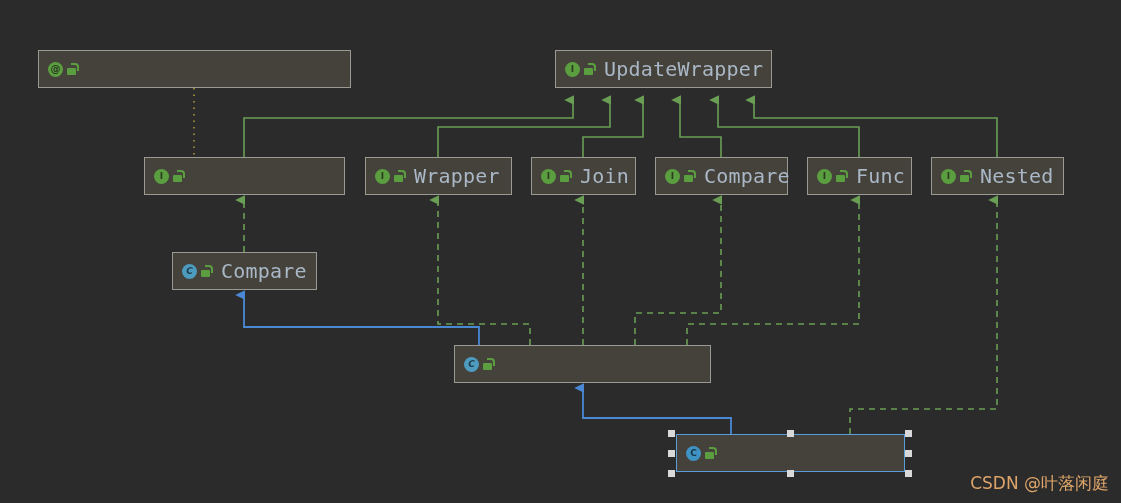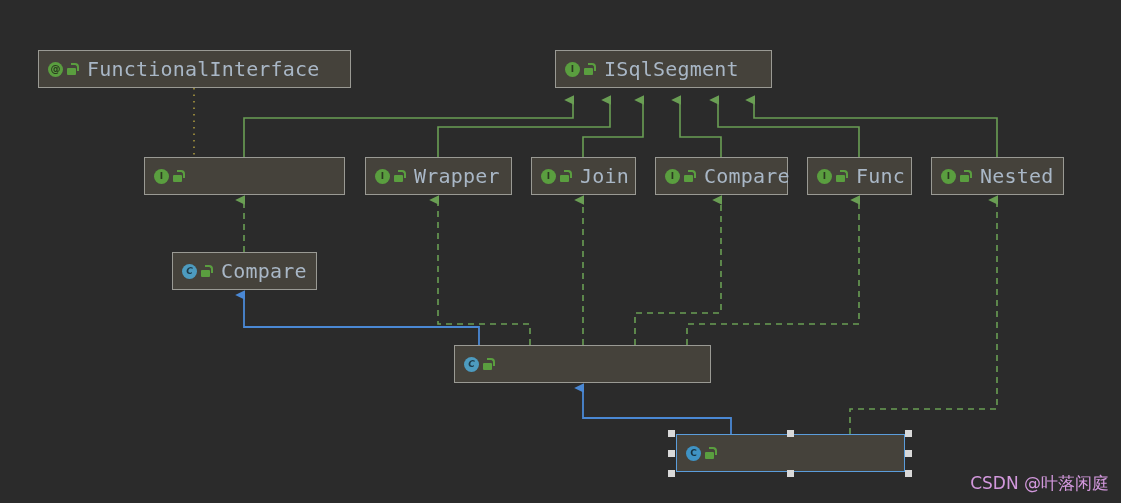--- a/index.html
+++ b/index.html
@@ -113,21 +113,21 @@
     position: absolute;
     width: 7px;
     height: 7px;
     background: #d9d9d9;
     pointer-events: none;
   }
   #watermark {
     position: absolute;
     right: 12px;
     bottom: 8px;
-    color: #f0abfc;
+    color: #fdba74;
     font-family: "DejaVu Sans", sans-serif;
     font-size: 17px;
     opacity: 0.85;
     white-space: nowrap;
   }
 </style>
 </head>
 <body>
 
 <div id="canvas">
@@ -193,32 +193,31 @@
   </svg>
 
   <div class="node" style="left:38px; top:50px; width:313px;">
     <span class="node-icons">
       <span class="badge badge-anno">@</span>
       <span class="lock">
         <span class="shackle"></span>
           <span class="body"></span>
       </span>
     </span>
-    <span class="node-label">FunctionalInterface</span>
   </div>
 
   <div class="node" style="left:555px; top:50px; width:217px;">
     <span class="node-icons">
       <span class="badge badge-iface">I</span>
       <span class="lock">
         <span class="shackle"></span>
           <span class="body"></span>
       </span>
     </span>
-    <span class="node-label">ISqlSegment</span>
+    <span class="node-label">UpdateWrapper</span>
   </div>
 
   <div class="node" style="left:144px; top:157px; width:201px;">
     <span class="node-icons">
       <span class="badge badge-iface">I</span>
       <span class="lock">
         <span class="shackle"></span>
           <span class="body"></span>
       </span>
     </span>

